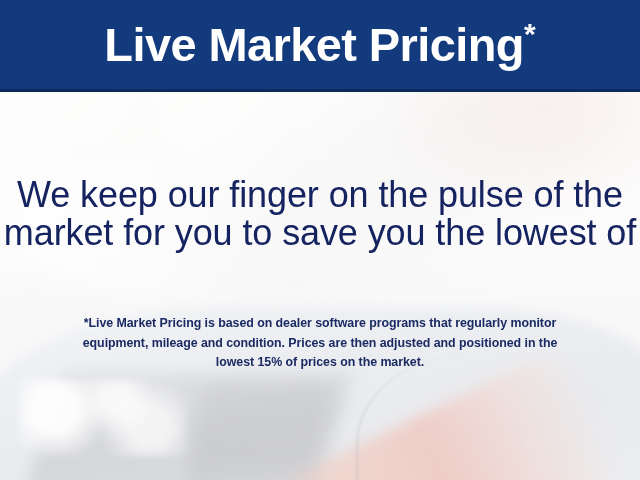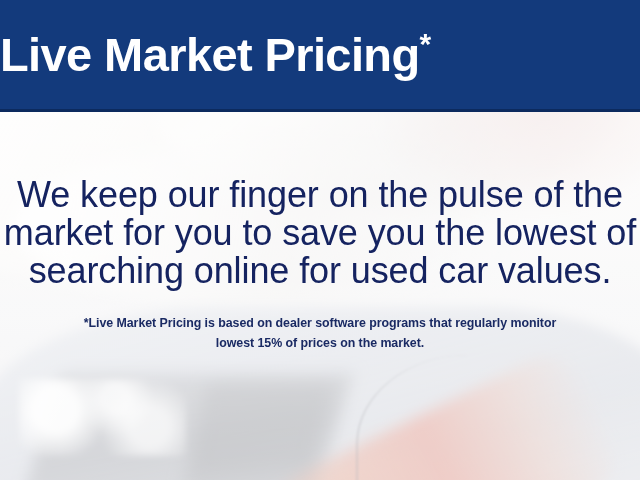--- a/index.html
+++ b/index.html
@@ -199,26 +199,27 @@
                 rgba(255,255,255,0.62) 60%,
                 rgba(255,255,255,0.58) 100%);
   }
 
   
   .header {
     position: absolute;
     left: 0;
     top: 0;
     width: 100%;
-    height: 112px;
+    height: 92px;
     background: #133a7c;
     border-bottom: 3px solid #0c2a5e;
     box-sizing: border-box;
     display: flex;
     align-items: center;
+    justify-content: center;
   }
 
   .header-title {
     color: #ffffff;
     font-size: 47px;
     font-weight: bold;
     letter-spacing: -0.6px;
     line-height: 1;
     white-space: nowrap;
     margin: 0;
@@ -293,22 +294,22 @@
 
   <div class="header">
     <h1 class="header-title"><span>Live Market Pricing</span><span class="asterisk">*</span></h1>
   </div>
 
   <div class="content">
 
     <p class="headline">
       <span class="hl-line">We keep our finger on the pulse of the</span>
       <span class="hl-line">market for you to save you the lowest of</span>
-      <span class="hl-line">searching online for used car values.</span>
     </p>
 
     <p class="disclaimer">
       <span class="dc-line">*Live Market Pricing is based on dealer software programs that regularly monitor</span>
+      <span class="dc-line">equipment, mileage and condition. Prices are then adjusted and positioned in the</span>
       <span class="dc-line">lowest 15% of prices on the market.</span>
     </p>
 
   </div>
 </div>
 
 </body></html>

